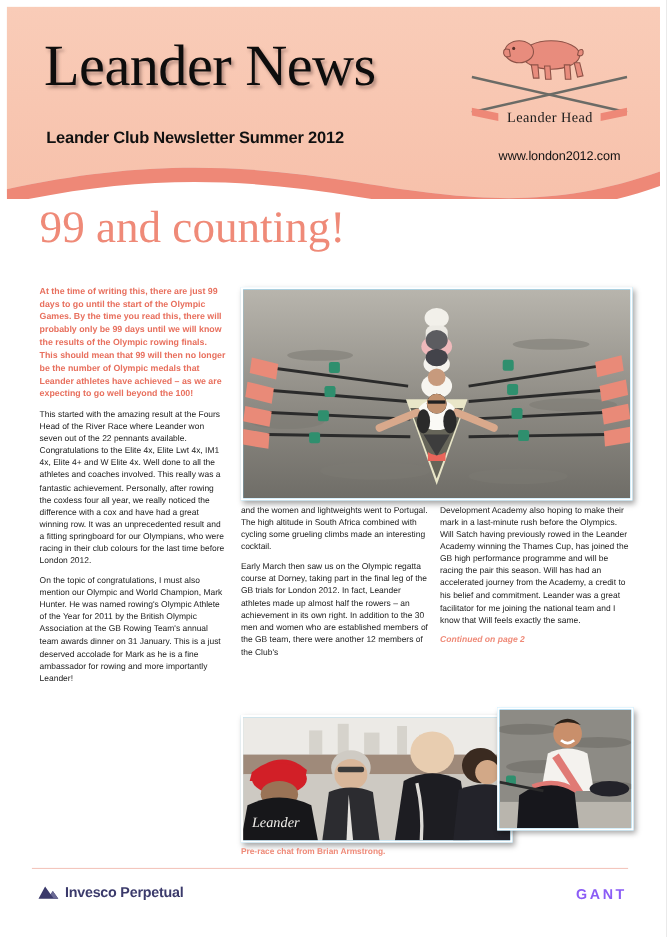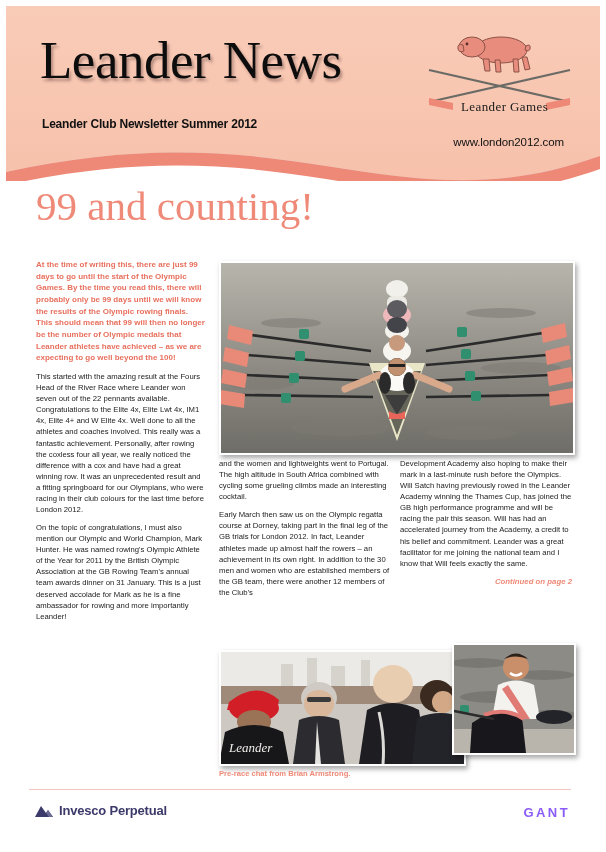--- a/index.html
+++ b/index.html
@@ -6,40 +6,40 @@
   body{font-family:"Liberation Sans",sans-serif;}
   .page{position:relative;width:606px;height:852px;background:#ffffff;overflow:hidden;
         box-shadow:0 0 0 1px #d5d5d5;}
 
   
   .header{position:absolute;left:6px;top:6px;width:594px;height:175px;overflow:hidden;}
   .header-bg{position:absolute;left:0;top:0;width:594px;height:175px;}
   .masthead{position:absolute;left:34px;top:28px;font-family:"Liberation Serif",serif;
             font-size:53px;line-height:1;color:#0d0d0d;letter-spacing:-0.5px;
             text-shadow:2px 3px 3px rgba(90,60,55,.45);}
-  .sub{position:absolute;left:36px;top:111px;font-size:12px;font-weight:bold;color:#111;
+  .sub{position:absolute;left:36px;top:111px;font-size:15px;font-weight:bold;color:#111;
        letter-spacing:-0.2px;text-align:center;}
   .url{position:absolute;right:36px;top:130px;font-size:11.5px;font-weight:normal;color:#111;
        letter-spacing:-0.1px;}
   .logo{position:absolute;right:28px;top:18px;width:145px;height:100px;}
   .logo-cap{position:absolute;left:34px;top:75px;font-family:"Liberation Serif",serif;
             font-size:13px;color:#1a1a1a;letter-spacing:.4px;}
 
   
   .headline{position:absolute;left:36px;top:186px;font-family:"Liberation Serif",serif;
             font-size:41px;color:#ef8a78;line-height:1;}
 
   
   .col{position:absolute;font-size:7.7px;line-height:1.44;color:#1b1b1b;text-align:left;}
   .col p{margin:0 0 7px 0;}
   .col1{left:36px;top:259px;width:169px;}
   .col2{left:219px;top:458px;width:172px;}
   .col3{left:400px;top:458px;width:172px;}
   .intro{color:#e8705e;font-weight:bold;font-size:8px;line-height:1.46;}
-  .contd{color:#ef8a78;font-style:italic;font-weight:bold;text-align:right;font-size:7.8px;
+  .contd{color:#ef8a78;font-style:italic;font-weight:bold;text-align:left;font-size:7.8px;
          margin-top:4px;}
 
   
   .photo{position:absolute;overflow:hidden;background:#7dd3fc;
          box-shadow:2px 3px 5px rgba(0,0,0,.35);border:2px solid #fff;}
   .photo-main{left:219px;top:261px;width:352px;height:190px;}
   .photo-b1{left:219px;top:650px;width:243px;height:112px;}
   .photo-b2{left:452px;top:643px;width:120px;height:108px;z-index:3;}
   .caption{position:absolute;left:219px;top:769px;font-size:7.6px;color:#ef8a78;font-weight:bold;}
 
@@ -90,21 +90,21 @@
           <ellipse cx="45" cy="23" rx="13" ry="10"></ellipse>
           <path d="M36,21 q-6,-2 -5,4 q1,4 6,2 Z"></path>
           <path d="M56,35 l2,12 l5,0 l-1,-12 Z"></path>
           <path d="M68,36 l1,12 l5,0 l-1,-12 Z"></path>
           <path d="M86,35 l1,13 l5,0 l-1,-13 Z"></path>
           <path d="M95,33 l3,13 l5,-1 l-3,-12 Z"></path>
           <path d="M99,22 q5,-3 4,3 q-1,3 -5,1 Z"></path>
         </g>
         <circle cx="40" cy="20" r="1.4" fill="#5a3029"></circle>
       </svg>
-      <div class="logo-cap">Leander Games</div>
+      <div class="logo-cap">Leander Head</div>
     </div>
   </div>
 
   <div class="headline">99 and counting!</div>
 
   <div class="photo photo-main">
     <svg viewBox="0 0 352 190" width="352" height="190" preserveAspectRatio="none">
       <defs>
         <linearGradient id="wat" x1="0" y1="0" x2="0" y2="1">
           <stop offset="0%" stop-color="#b8b5ad"></stop>

